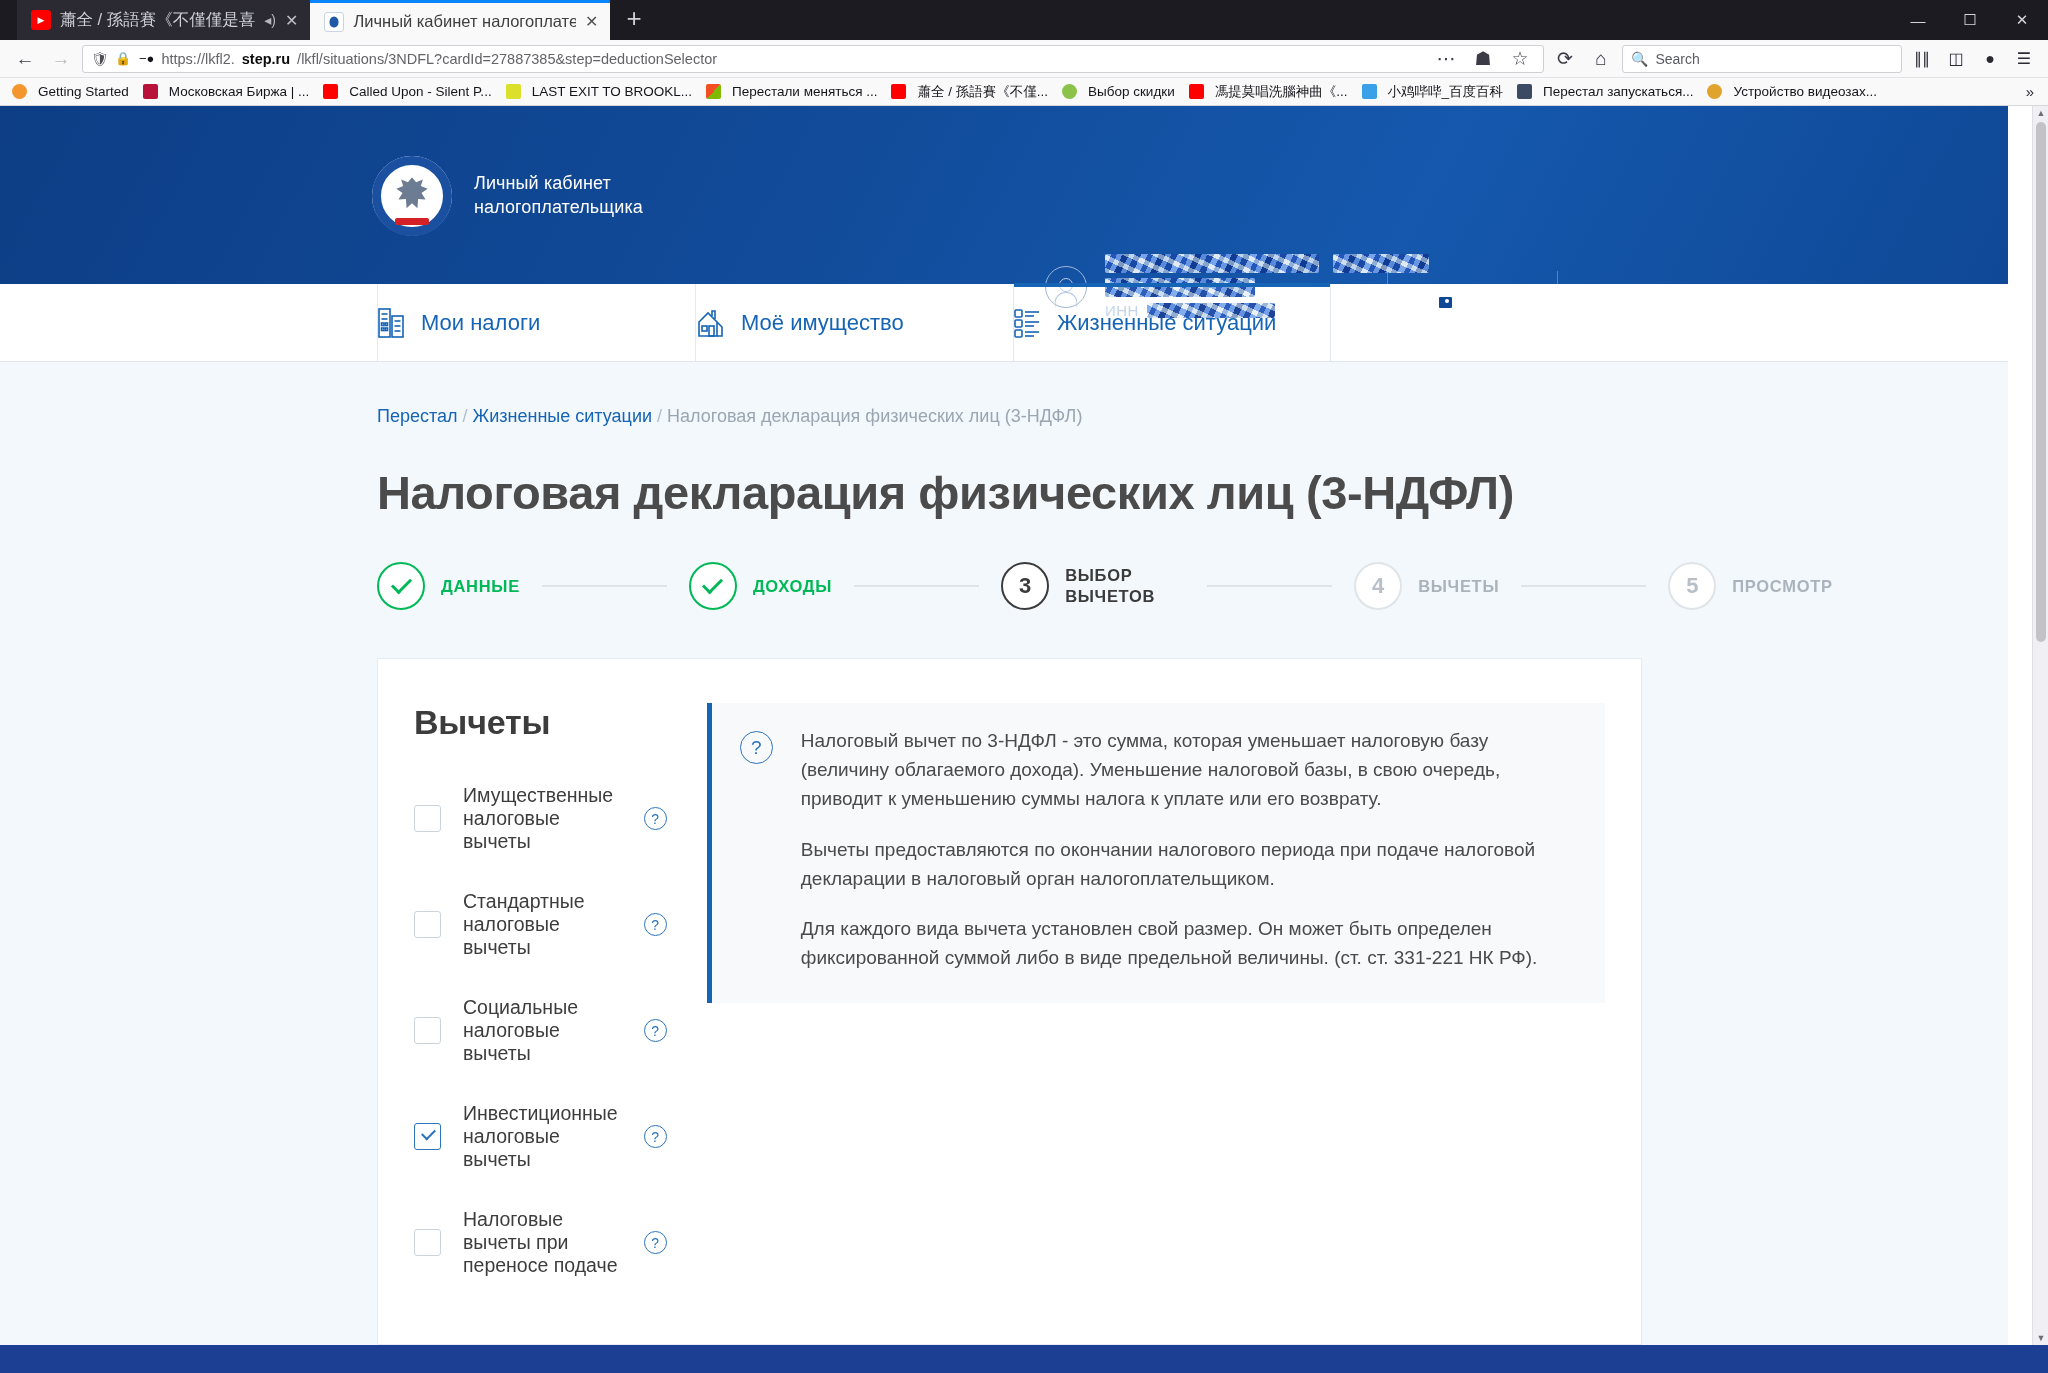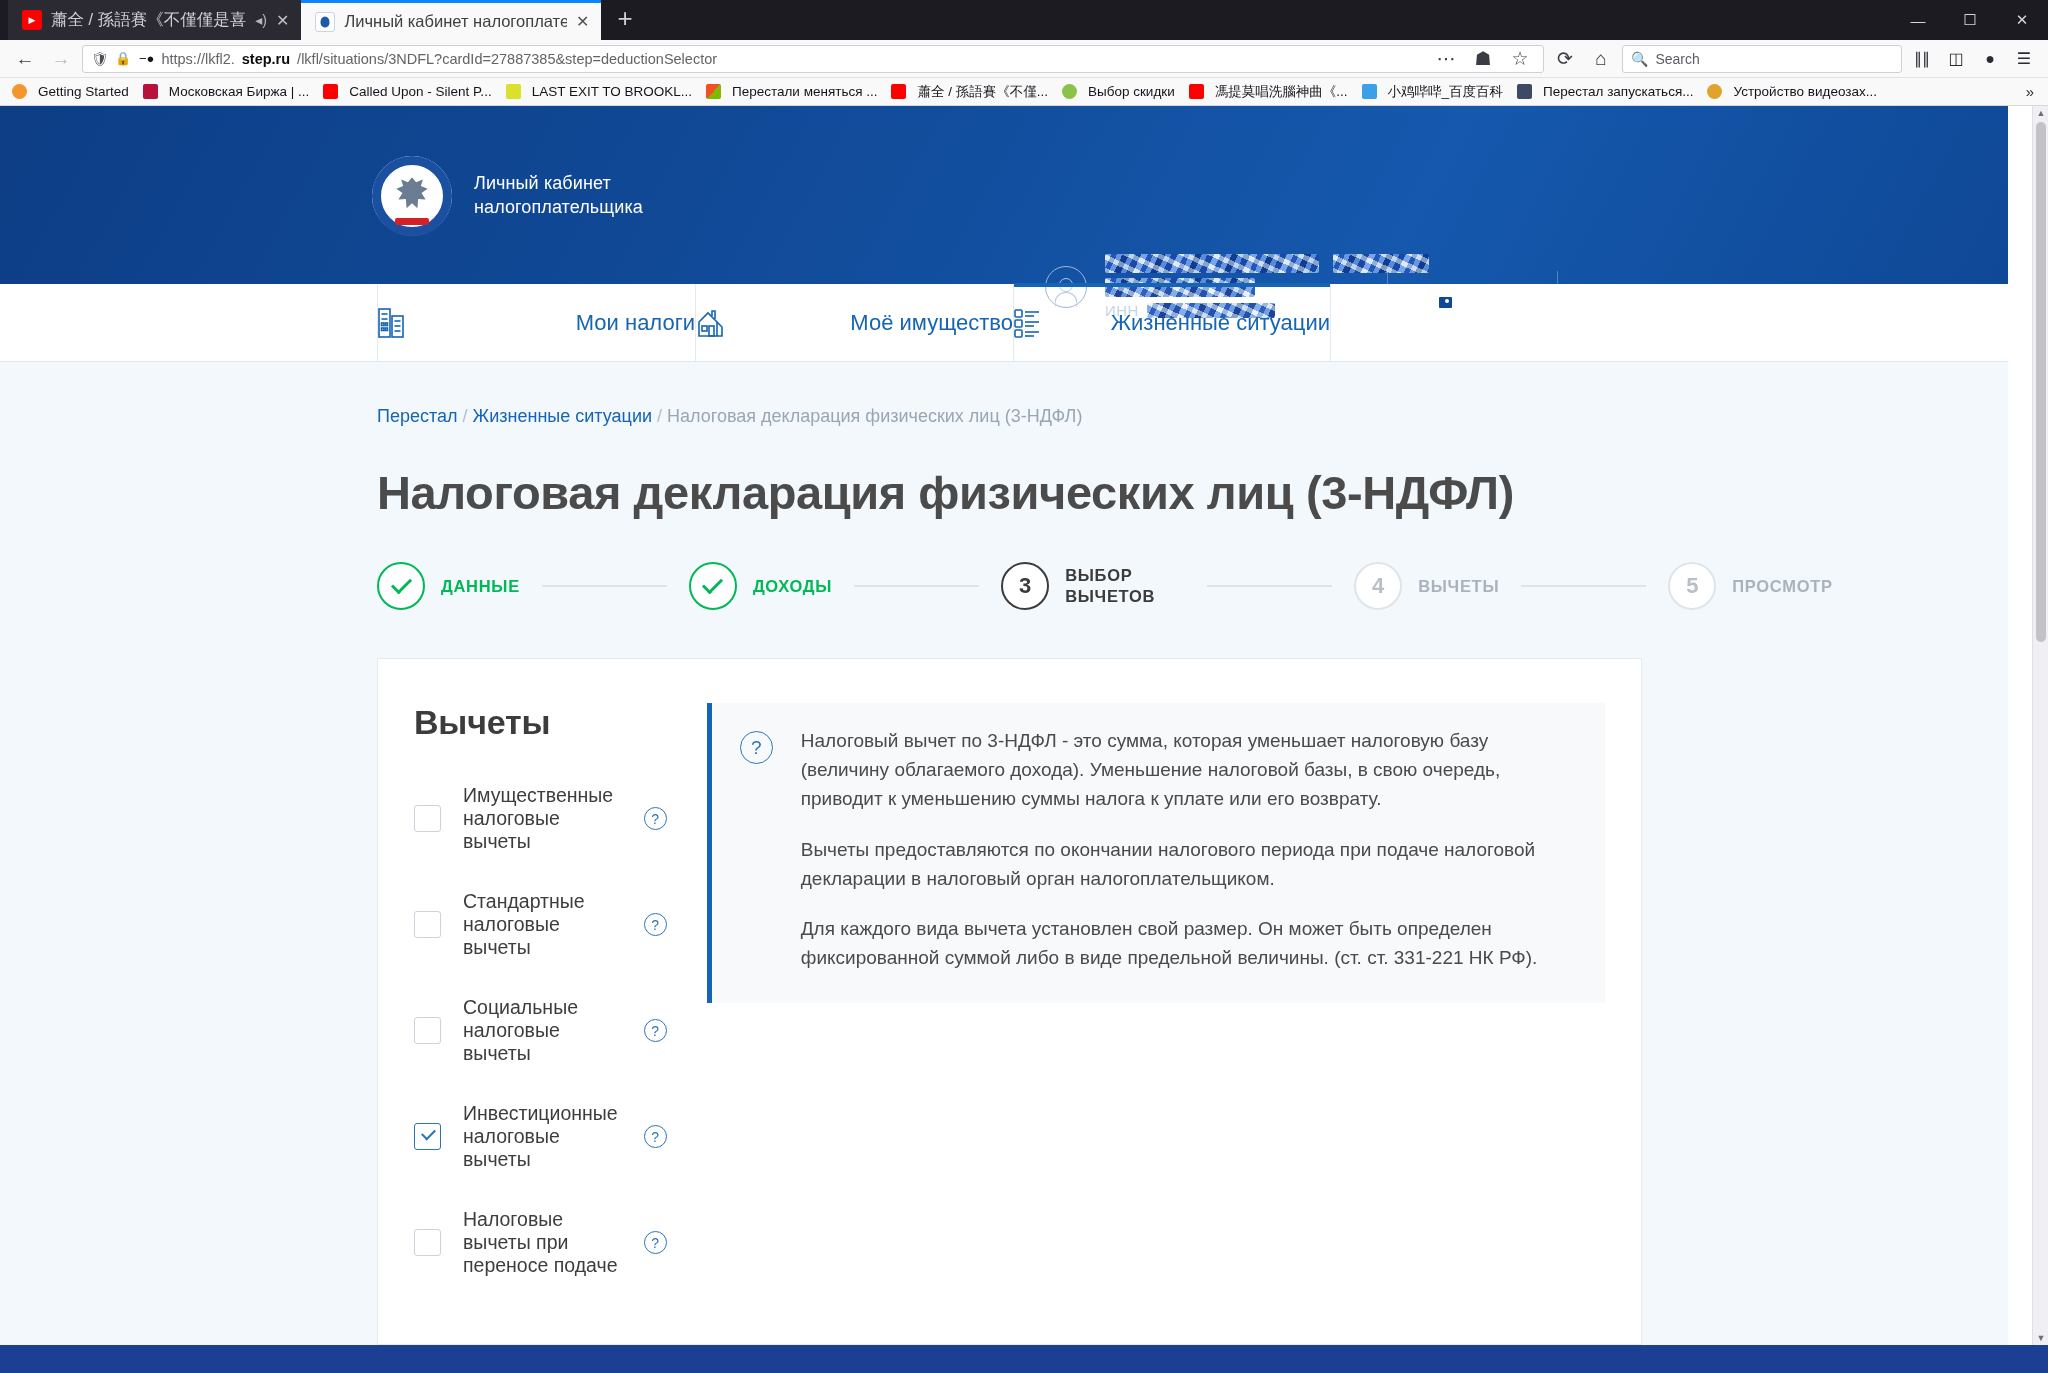--- a/index.html
+++ b/index.html
@@ -8,21 +8,21 @@
     font-family: "Liberation Sans", sans-serif;
     background: #1b1b26;
     overflow: hidden;
   }
 
   
   .browser { width: 2048px; height: 1373px; display: flex; flex-direction: column; background:#f9f9fa; }
 
   .titlebar {
     height: 40px; background: #1c1b22; display: flex; align-items: flex-end;
-    padding-left: 8px; position: relative; flex: 0 0 40px;
+    padding-left: 17px; position: relative; flex: 0 0 40px;
   }
   .tabstrip { display: flex; align-items: flex-end; height: 40px; }
   .tab {
     display: flex; align-items: center; gap: 9px;
     height: 100%; padding: 0 12px 0 14px;
     color: #cfcfd8; font-size: 16.5px; position: relative;
     max-width: 300px; min-width: 230px;
   }
   .tab.inactive { background: #2b2a33; }
   .tab.active { background: #f9f9fa; color:#404040; border-top: 3px solid #0a84ff; }
@@ -102,21 +102,21 @@
   .wallet-ico::before { content:""; position:absolute; right:-2px; top:7px; width:13px; height:11px; background:#0f4896; border:2px solid #fff; border-radius:3px;}
   .wallet-ico::after { content:""; position:absolute; right:3px; top:11px; width:4px; height:4px; border-radius:50%; background:#fff;}
   .wallet-amt { color:#fff; font-size:19px; letter-spacing:.2px; }
   .icon-btn { width: 60px; display:flex; align-items:center; justify-content:center; }
   .search-glyph { width: 22px; height: 22px; border: 2.4px solid #fff; border-radius: 50%; position:relative; }
   .search-glyph::after { content:""; position:absolute; right:-8px; bottom:-5px; width:11px; height:2.6px; background:#fff; transform: rotate(45deg); border-radius:2px;}
   .burger { width: 28px; display:flex; flex-direction:column; gap:6px; }
   .burger i { display:block; height: 2.6px; background:#fff; border-radius:2px; }
 
   .navtabs { height: 78px; display:flex; border-bottom: 1px solid #dfe6ee; background:#fff; padding-left: 377px; }
-  .ntab { display:flex; align-items:center; justify-content:space-between; gap: 17px; width: 318px; position:relative;
+  .ntab { display:flex; align-items:center; justify-content:flex-start; gap: 17px; width: 318px; position:relative;
           color:#1564b5; font-size: 22px; border-left: 1px solid #e3e9f0; }
   .ntab:last-child { border-right: 1px solid #e3e9f0; }
   .ntab.active::after { content:""; position:absolute; left:0; right:0; top:-1px; height: 4px; background:#1564b5; }
   .ntab svg { display:block; }
 
   .page-body { background:#f3f8fc; min-height: 960px; padding-top: 44px; }
   .crumbs { padding-left: 377px; font-size: 18px; color:#9aa6b2; }
   .crumbs a { color:#1564b5; text-decoration:none; }
   .crumbs .sep { color:#b4bec9; }
   .page-title { padding-left: 377px; margin-top: 38px; font-size: 47px; color:#4b4b4b; font-weight: 700; letter-spacing:-.4px; }

